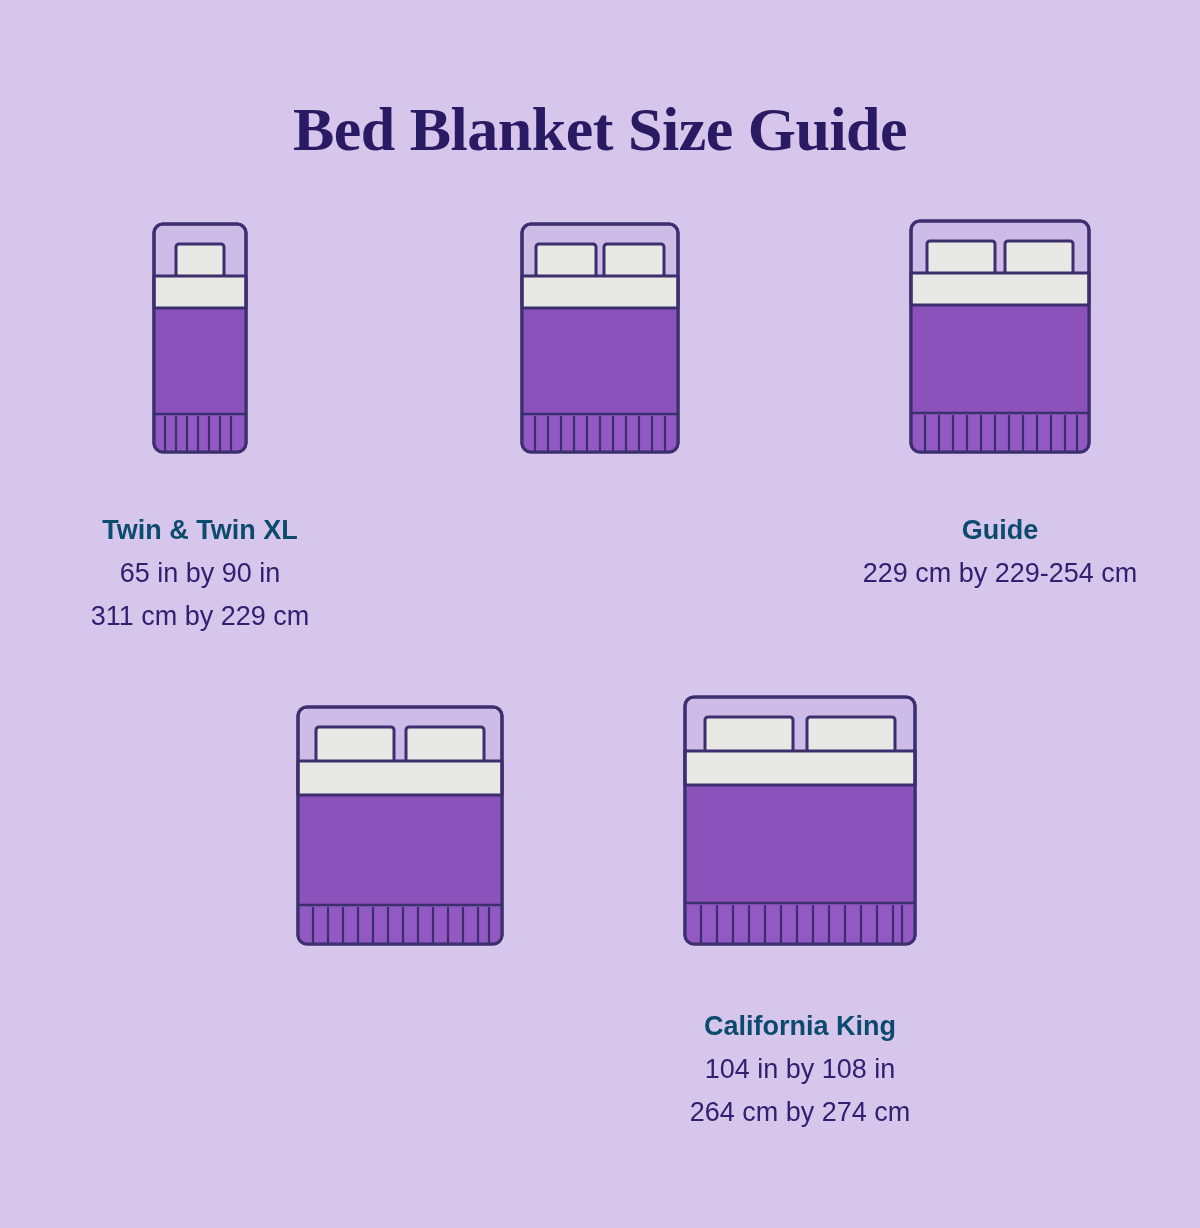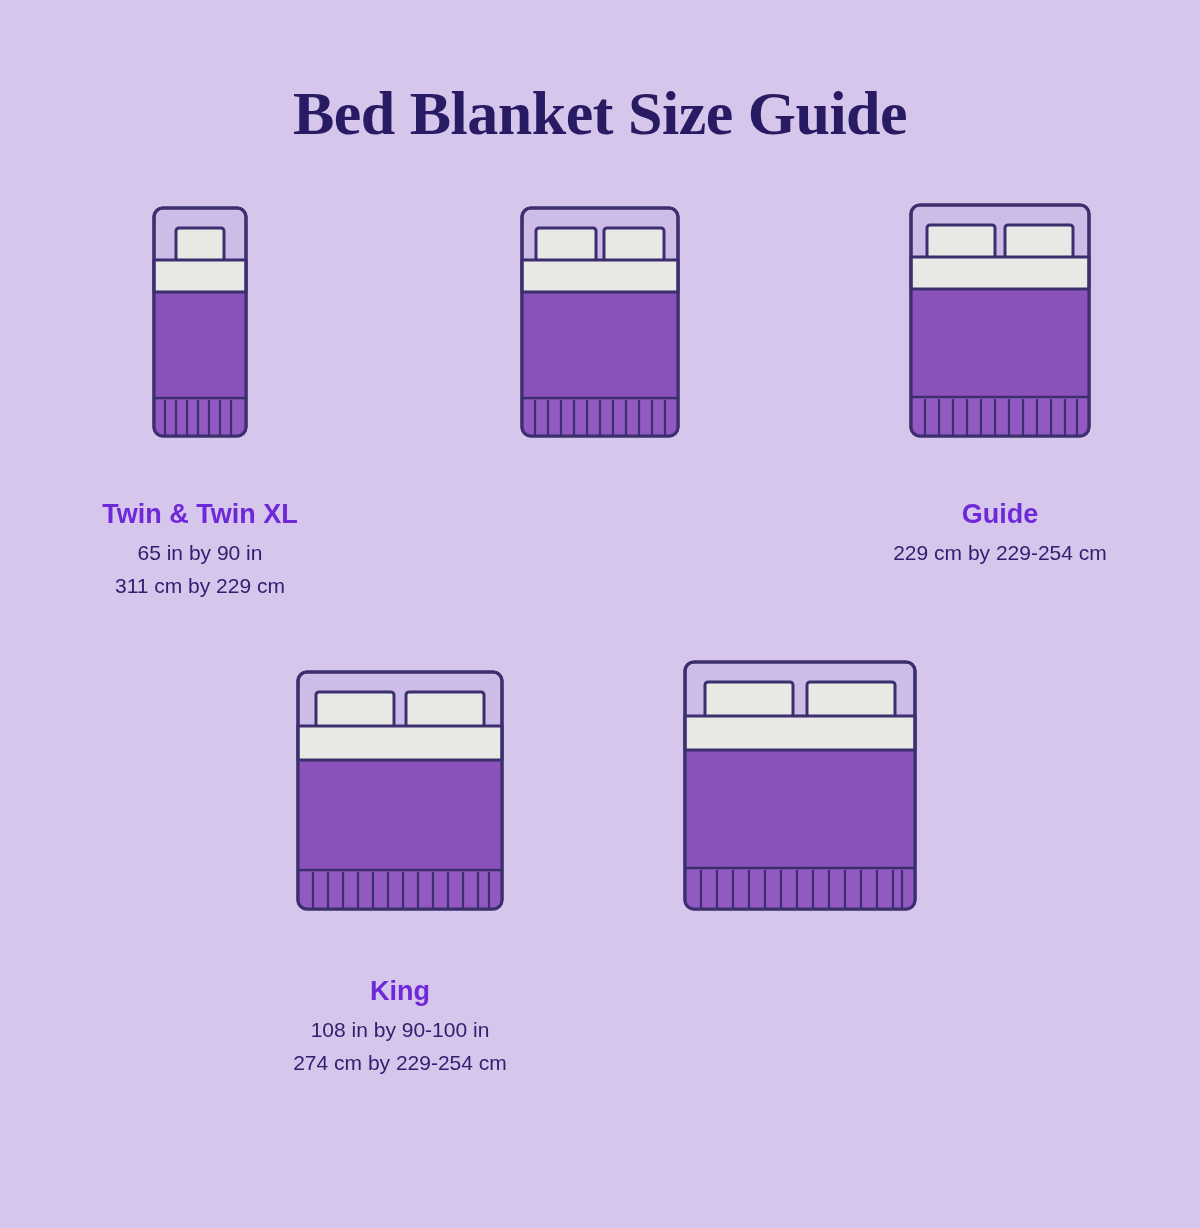--- a/index.html
+++ b/index.html
@@ -24,21 +24,21 @@
   }
 
   
   .title {
     text-align: center;
     font-family: "Liberation Serif", serif;
     font-weight: bold;
     font-size: 62px;
     letter-spacing: -0.5px;
     color: #281a63;
-    margin: 0;
+    margin: 16px;
     padding-top: 82px;
     line-height: 1;
   }
 
   
   .row {
     display: flex;
     justify-content: center;
     align-items: flex-start;
   }
@@ -74,25 +74,25 @@
     text-align: center;
     color: #281a63;
     margin-top: 52px;
   }
   .row-bottom .caption { margin-top: 56px; }
 
   .size-name {
     font-size: 27px;
     font-weight: bold;
     line-height: 1.55;
-    color: #6d28d9;
+    color: #0c4a6e;
     letter-spacing: 0px;
   }
   .size-dim {
-    font-size: 21px;
+    font-size: 27px;
     font-weight: normal;
     line-height: 1.6;
     color: #2f2170;
     white-space: nowrap;
   }
 
   svg { display: block; }
 </style>
 </head>
 <body>
@@ -226,25 +226,20 @@
               <line x1="141" y1="206" x2="141" y2="243"></line>
               <line x1="156" y1="206" x2="156" y2="243"></line>
               <line x1="171" y1="206" x2="171" y2="243"></line>
               <line x1="186" y1="206" x2="186" y2="243"></line>
               <line x1="197" y1="206" x2="197" y2="242"></line>
             </g>
             <line x1="6" y1="204" x2="210" y2="204" stroke-width="2.6"></line>
             <rect x="6" y="6" width="204" height="237" rx="9" fill="none" stroke-width="3.2"></rect>
           </g>
         </svg>
-      </div>
-      <div class="caption">
-        <div class="size-name">King</div>
-        <div class="size-dim">108 in by 90-100 in</div>
-        <div class="size-dim">274 cm by 229-254 cm</div>
       </div>
     </div>
 
     <div class="cell">
       <div class="bed-box">
         <svg width="242" height="259" viewBox="0 0 242 259">
           <g stroke="#3c2f6e" stroke-width="3" stroke-linejoin="round">
             <rect x="6" y="6" width="230" height="247" rx="9" fill="#cdbbe8"></rect>
             <rect x="6" y="64" width="230" height="189" rx="9" fill="#8b52bb" stroke="none"></rect>
             <path d="M6 212 v32 a9 9 0 0 0 9 9 h212 a9 9 0 0 0 9 -9 v-32 z" fill="#9259c2" stroke="none"></path>
@@ -265,17 +260,22 @@
               <line x1="182" y1="214" x2="182" y2="253"></line>
               <line x1="198" y1="214" x2="198" y2="253"></line>
               <line x1="214" y1="214" x2="214" y2="253"></line>
               <line x1="223" y1="214" x2="223" y2="252"></line>
             </g>
             <line x1="6" y1="212" x2="236" y2="212" stroke-width="2.6"></line>
             <rect x="6" y="6" width="230" height="247" rx="9" fill="none" stroke-width="3.2"></rect>
           </g>
         </svg>
       </div>
+      <div class="caption">
+        <div class="size-name">California King</div>
+        <div class="size-dim">104 in by 108 in</div>
+        <div class="size-dim">264 cm by 274 cm</div>
+      </div>
     </div>
 
   </div>
 
 </div>
 
 </body></html>

